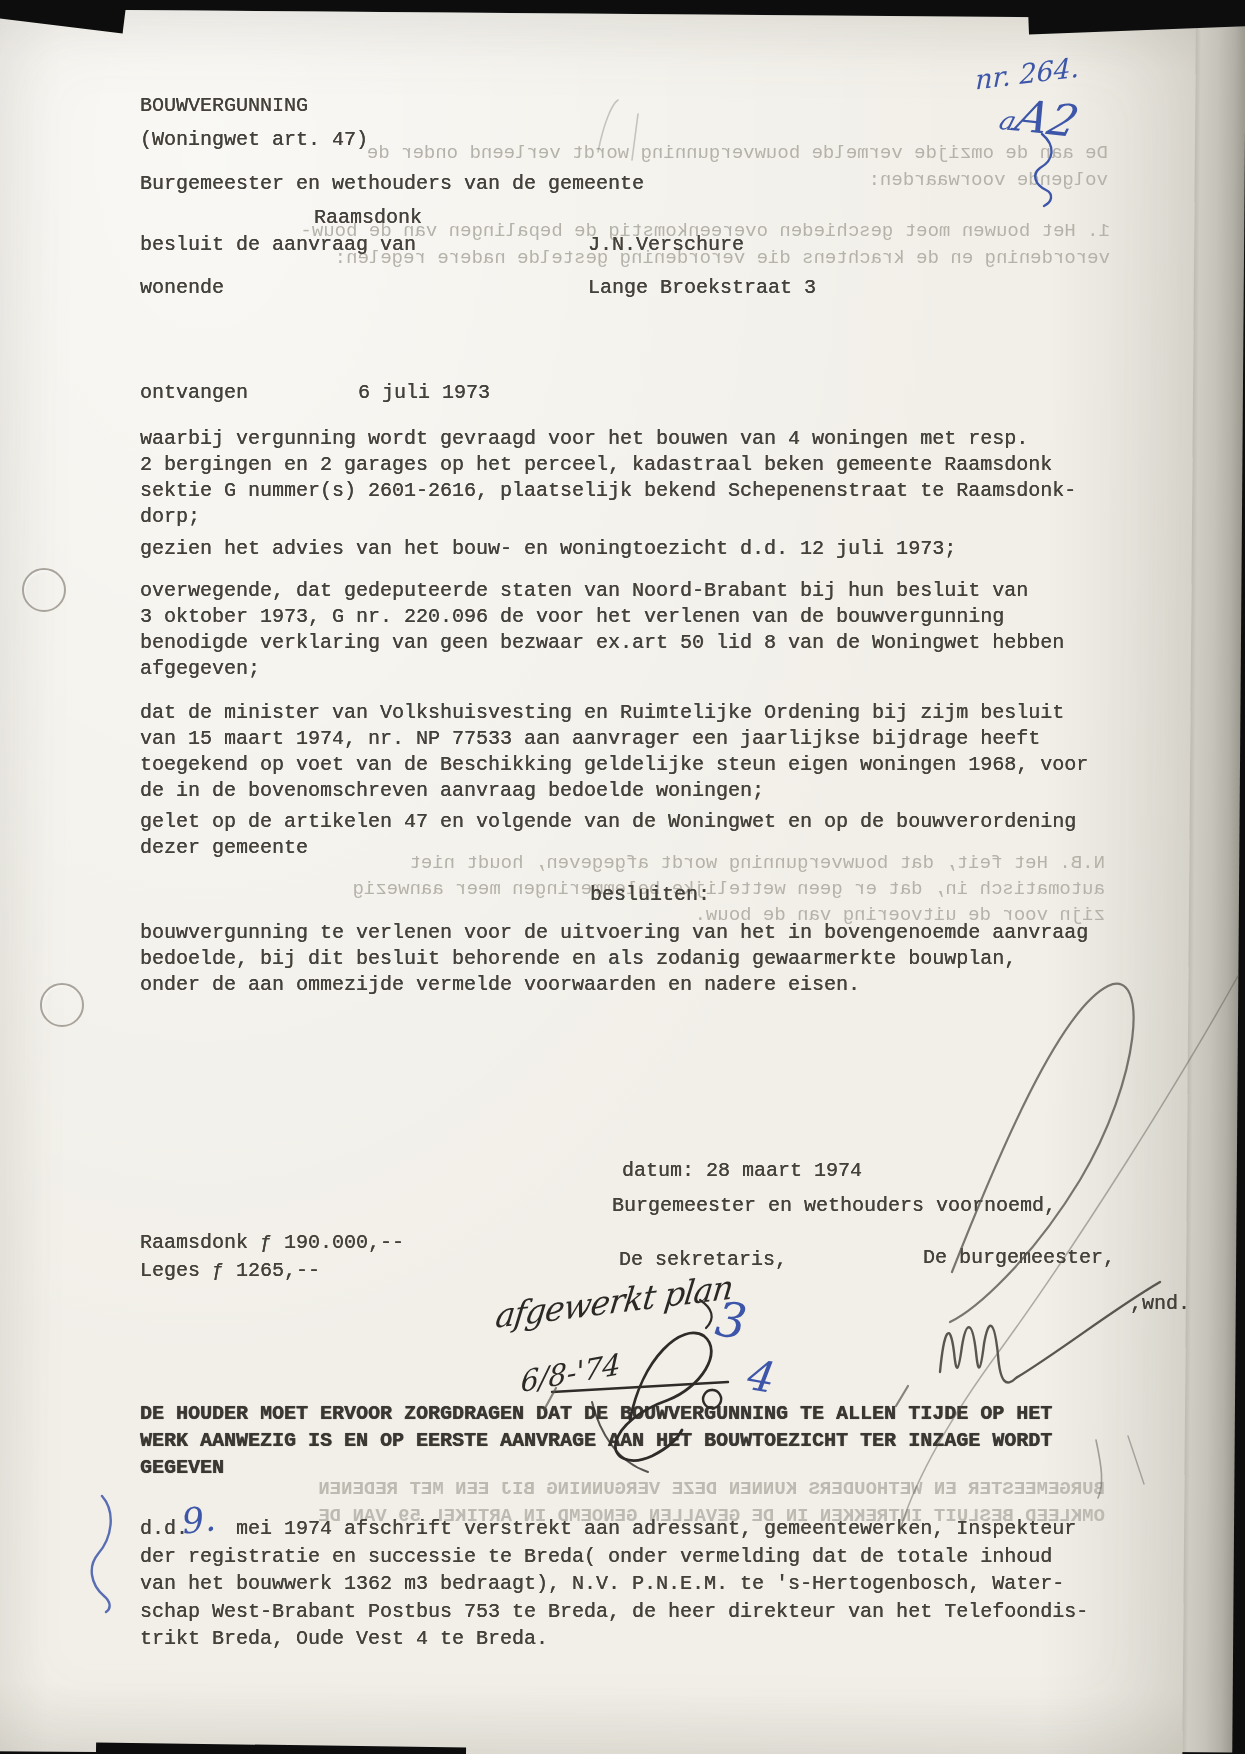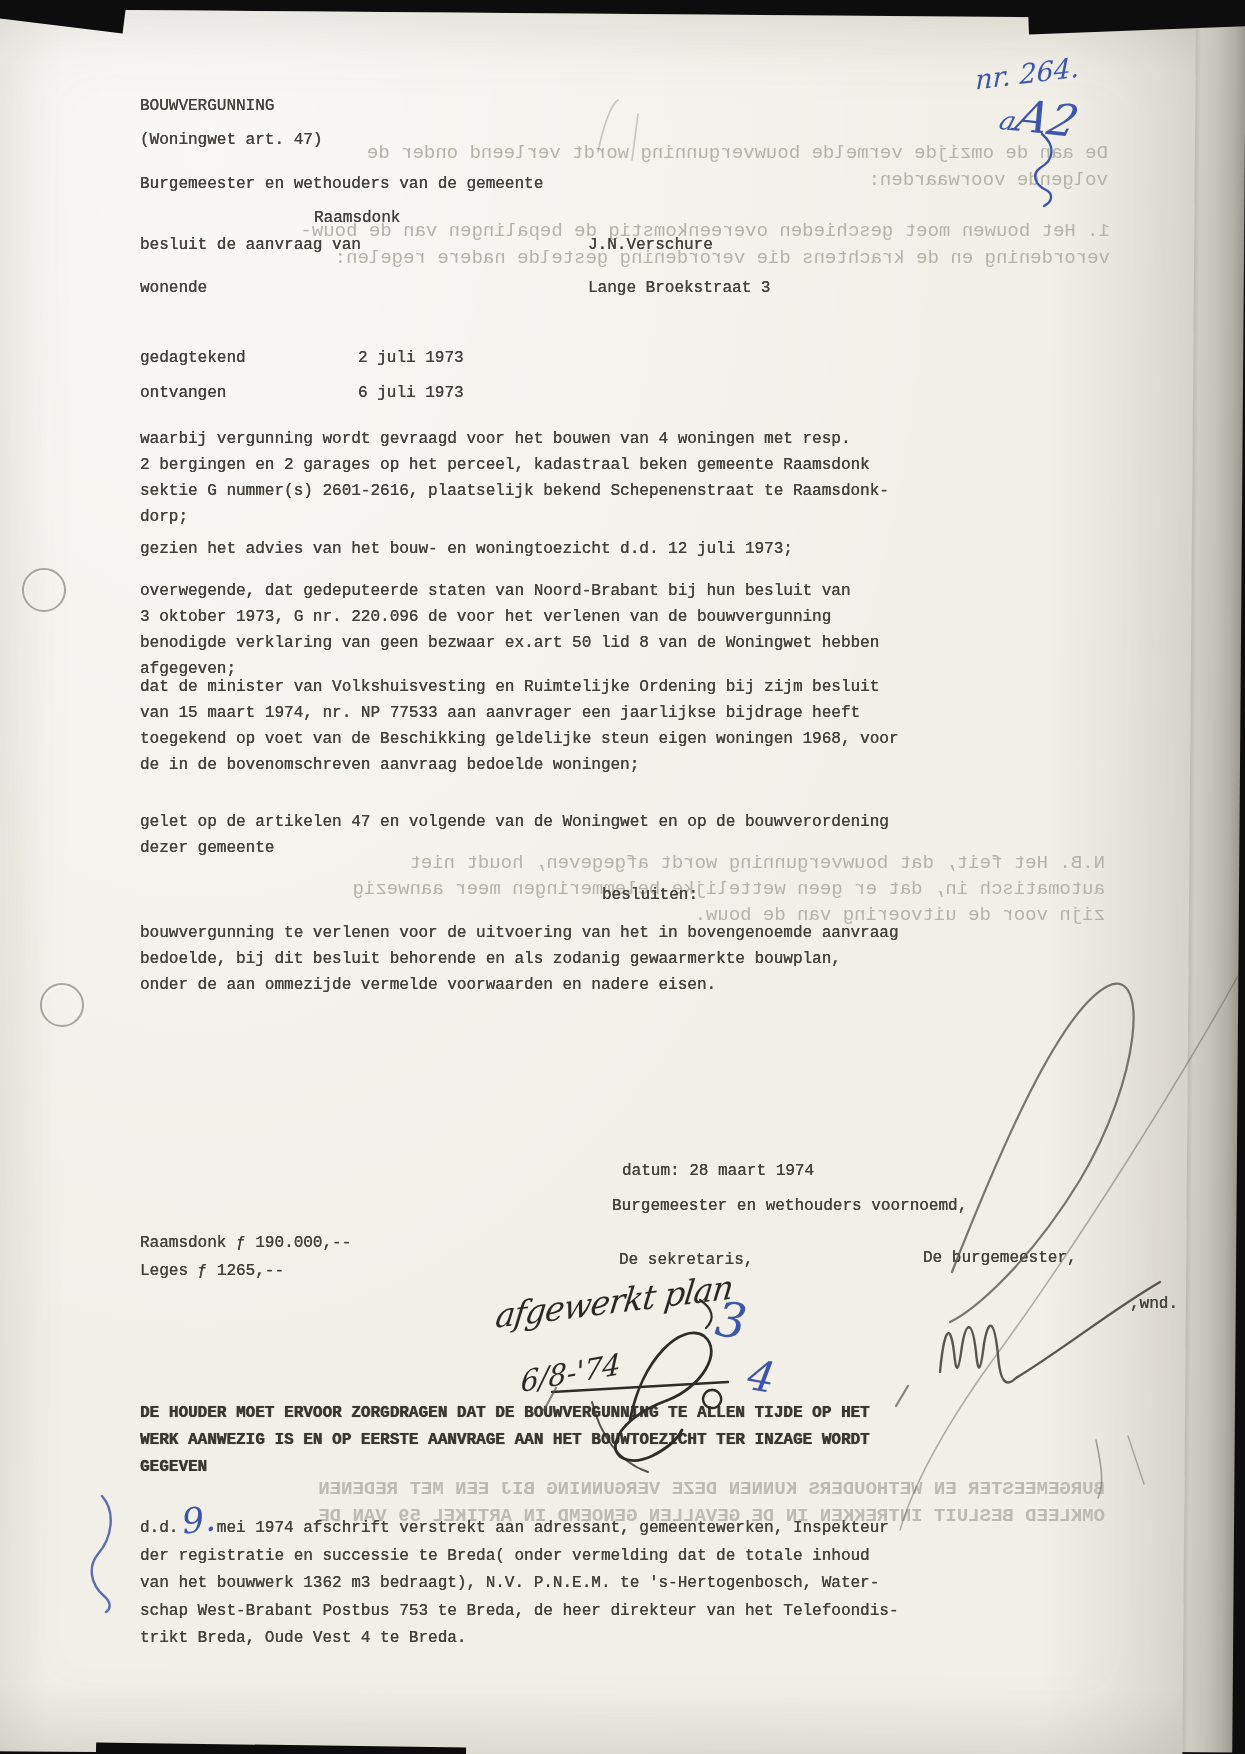--- a/index.html
+++ b/index.html
@@ -13,21 +13,21 @@
           linear-gradient(90deg,rgba(118,112,96,.10) 0%,rgba(118,112,96,0) 6%,rgba(118,112,96,0) 88%,rgba(118,112,96,.16) 100%),
           linear-gradient(180deg,rgba(118,112,96,.08) 0%,rgba(118,112,96,0) 3%,rgba(118,112,96,0) 96%,rgba(118,112,96,.10) 100%);
         box-shadow:inset 0 0 90px rgba(110,104,90,.14);
         transform:rotate(0.45deg);transform-origin:top left;z-index:2;}
   .corner{position:absolute;background:#0d0d0d;z-index:40;}
   .corner.tr{left:1028px;top:-18px;width:240px;height:48px;transform:rotate(-2.2deg);}
   .corner.tl{left:-34px;top:-22px;width:160px;height:46px;transform:rotate(7deg);}
   .corner.bl{left:96px;bottom:-6px;width:370px;height:15px;transform:rotate(0.8deg);}
   .punch{position:absolute;width:40px;height:40px;border:2px solid rgba(155,151,142,.85);
         border-radius:50%;z-index:6;box-shadow:inset 1px 1px 2px rgba(255,255,255,.7);}
-  .tw{position:absolute;white-space:pre-wrap;font-size:16px;line-height:26px;color:#44413b;
+  .tw{position:absolute;white-space:pre-wrap;font-size:20px;line-height:26px;color:#44413b;
       text-shadow:0 0 .5px rgba(68,65,59,.9),.3px .3px .4px rgba(68,65,59,.45);z-index:10;}
   .tw-bold{font-weight:700;color:#3a3732;line-height:27px;
       text-shadow:0 0 .7px rgba(58,55,50,.95),.5px 0 .3px rgba(58,55,50,.6);}
   .faded{color:#908d88;text-shadow:0 0 .4px rgba(144,141,136,.8);}
   .row{position:absolute;z-index:10;}
   .row .lbl{position:absolute;left:0;top:0;white-space:pre;}
   .row .val-far{position:absolute;left:448px;top:0;white-space:pre;}
   .row .val-near{position:absolute;left:218px;top:0;white-space:pre;}
   .bleed{position:absolute;white-space:pre-wrap;font-size:19px;line-height:27px;color:#b5b2a9;
       transform:scaleX(-1);filter:blur(.5px);z-index:5;}
@@ -65,39 +65,35 @@
   <div class="tw" style="left:314px;top:205px;">Raamsdonk</div>
 
   <div class="row tw" style="left:140px;top:232px;width:1000px;height:26px;">
     <span class="lbl">besluit de aanvraag van</span>
     <span class="val-far">J.N.Verschure</span>
   </div>
   <div class="row tw" style="left:140px;top:275px;width:1000px;height:26px;">
     <span class="lbl">wonende</span>
     <span class="val-far">Lange Broekstraat 3</span>
   </div>
-  <div class="row tw" style="left:140px;top:345px;width:1000px;height:26px;">
-    <span class="lbl">gedagtekend</span>
-    <span class="val-near">2 juli 1973</span>
-  </div>
   <div class="row tw" style="left:140px;top:380px;width:1000px;height:26px;">
     <span class="lbl">ontvangen</span>
     <span class="val-near">6 juli 1973</span>
   </div>
 
   <div class="tw" style="left:140px;top:426px;width:1000px;">waarbij vergunning wordt gevraagd voor het bouwen van 4 woningen met resp.
 2 bergingen en 2 garages op het perceel, kadastraal beken gemeente Raamsdonk
 sektie G nummer(s) 2601-2616, plaatselijk bekend Schepenenstraat te Raamsdonk-
 dorp;</div>
   <div class="tw" style="left:140px;top:536px;width:1000px;">gezien het advies van het bouw- en woningtoezicht d.d. 12 juli 1973;</div>
   <div class="tw" style="left:140px;top:578px;width:1000px;">overwegende, dat gedeputeerde staten van Noord-Brabant bij hun besluit van
 3 oktober 1973, G nr. 220.096 de voor het verlenen van de bouwvergunning
 benodigde verklaring van geen bezwaar ex.art 50 lid 8 van de Woningwet hebben
 afgegeven;</div>
-  <div class="tw" style="left:140px;top:674px;width:1000px;">dat de minister van Volkshuisvesting en Ruimtelijke Ordening bij zijm besluit
+  <div class="tw" style="left:140px;top:700px;width:1000px;">dat de minister van Volkshuisvesting en Ruimtelijke Ordening bij zijm besluit
 van 15 maart 1974, nr. NP 77533 aan aanvrager een jaarlijkse bijdrage heeft
 toegekend op voet van de Beschikking geldelijke steun eigen woningen 1968, voor
 de in de bovenomschreven aanvraag bedoelde woningen;</div>
   <div class="tw" style="left:140px;top:809px;width:1000px;">gelet op de artikelen 47 en volgende van de Woningwet en op de bouwverordening
 dezer gemeente</div>
 
   <div class="tw" style="left:140px;top:920px;width:1000px;">bouwvergunning te verlenen voor de uitvoering van het in bovengenoemde aanvraag
 bedoelde, bij dit besluit behorende en als zodanig gewaarmerkte bouwplan,
 onder de aan ommezijde vermelde voorwaarden en nadere eisen.</div>
   <div class="tw" style="left:140px;top:882px;width:1020px;text-align:center;">besluiten:</div>

